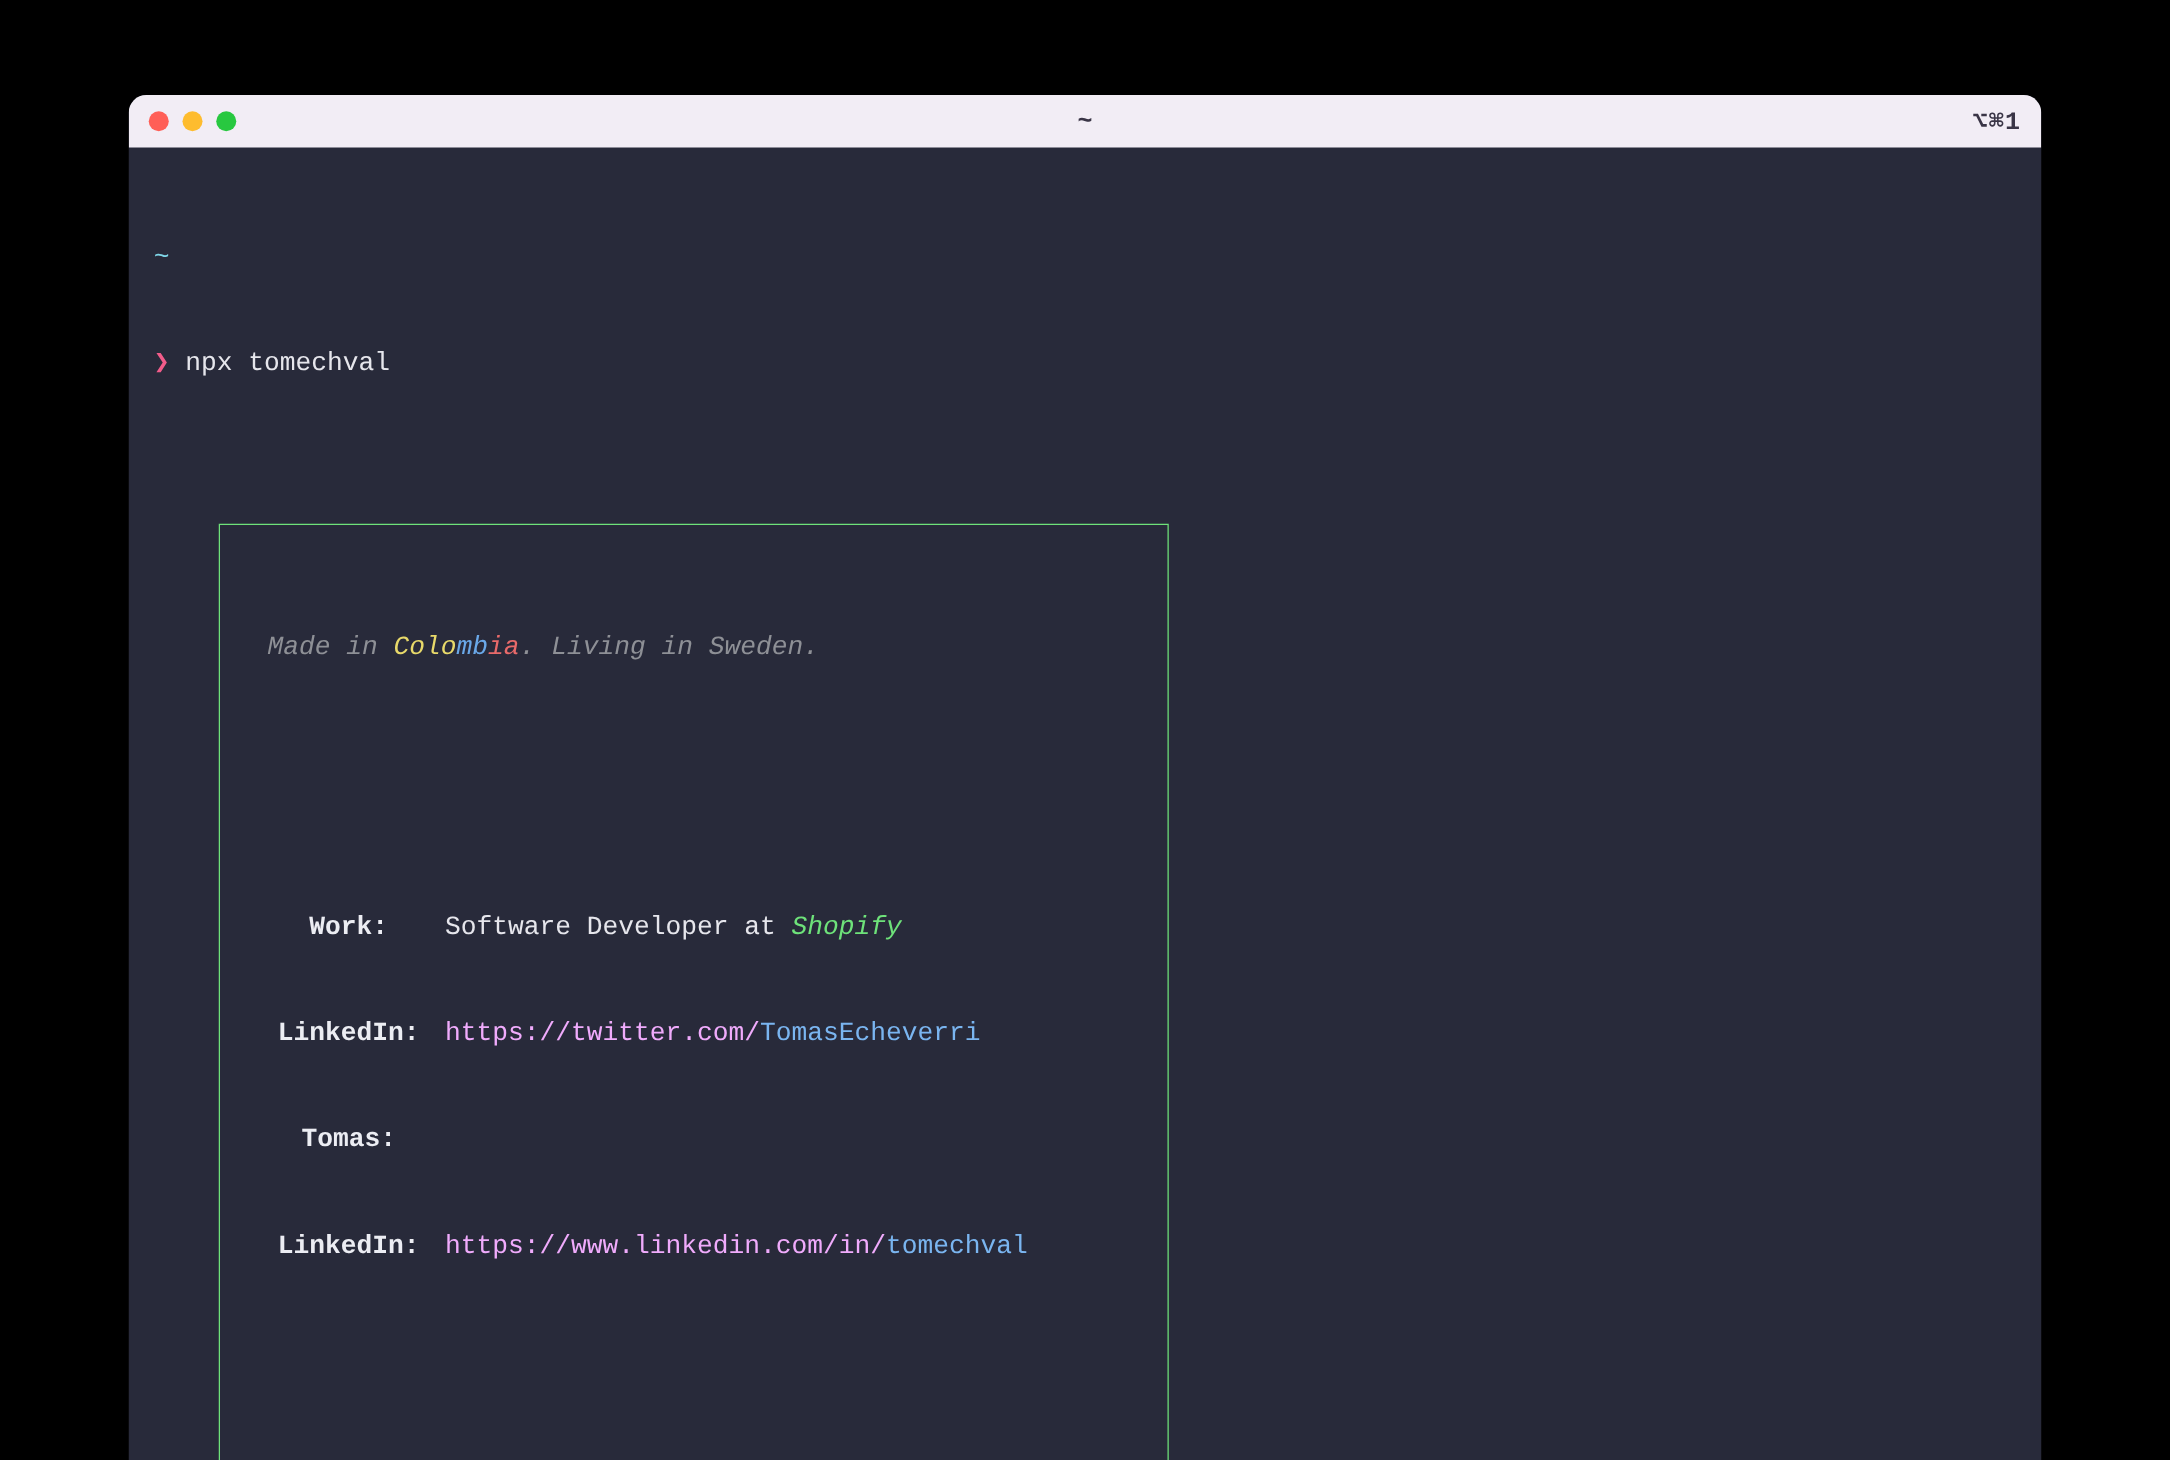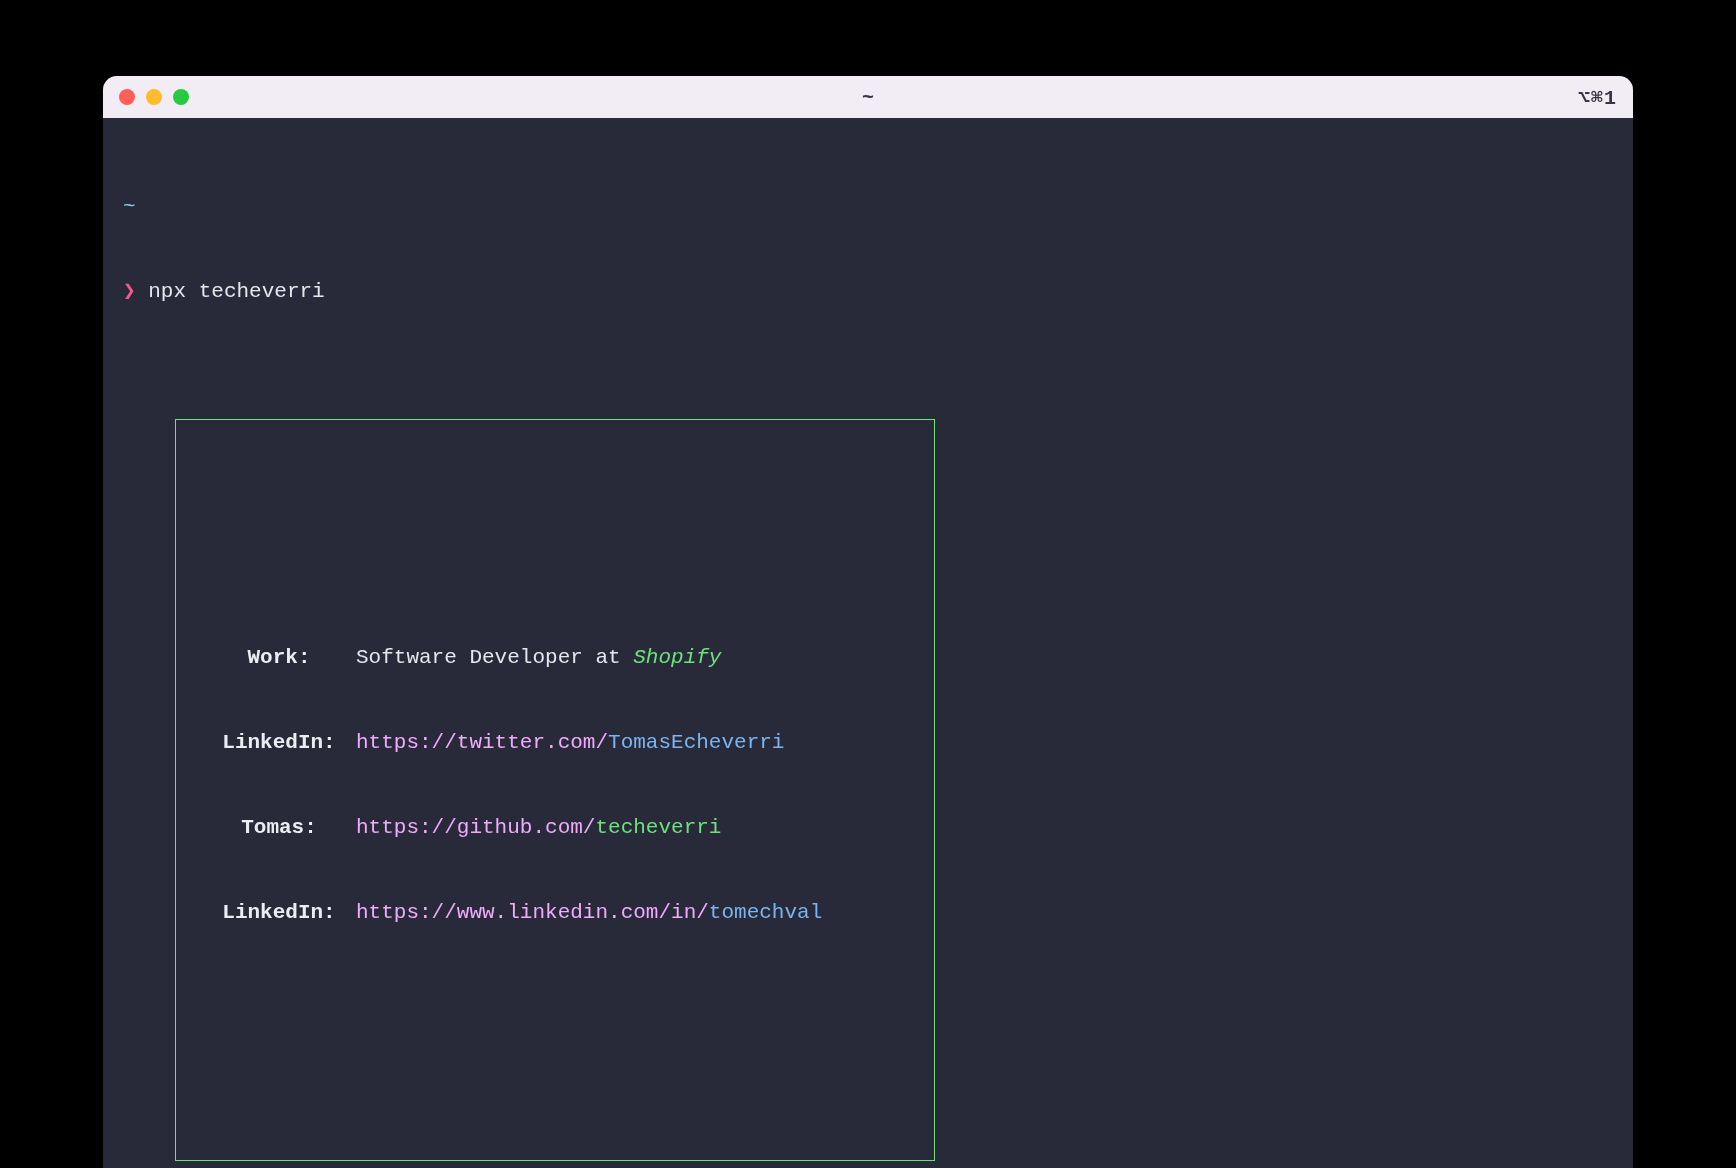--- a/index.html
+++ b/index.html
@@ -97,37 +97,37 @@
       <div class="dot red"></div>
       <div class="dot yellow"></div>
       <div class="dot green"></div>
     </div>
     <div class="title-center">~</div>
     <div class="title-right">⌥⌘1</div>
   </div>
 
   <div class="term">
     <div class="row"><span class="tilde">~</span></div>
-    <div class="row"><span class="prompt-caret">❯</span> <span class="cmd">npx techeverri</span></div>
+    <div class="row"><span class="prompt-caret">❯</span> <span class="cmd">npx tomechval</span></div>
 
     <div class="card-box">
+      <div class="row"><span class="ital">Made in </span><span class="col-y">Colo</span><span class="col-b">mb</span><span class="col-r">ia</span><span class="ital">. </span><span class="ital">Living in Sweden.</span></div>
 
       <div class="blank"></div>
 
       <div class="card-row">
         <div class="card-label lbl">Work:</div>
         <div class="card-val"><span>Software Developer at </span><span class="shop">Shopify</span></div>
       </div>
       <div class="card-row">
         <div class="card-label lbl">LinkedIn:</div>
         <div class="card-val"><span class="urlbase">https://twitter.com/</span><span class="h-blue">TomasEcheverri</span></div>
       </div>
       <div class="card-row">
         <div class="card-label lbl">Tomas:</div>
-        <div class="card-val"><span class="urlbase">https://github.com/</span><span class="h-green">techeverri</span></div>
       </div>
       <div class="card-row">
         <div class="card-label lbl">LinkedIn:</div>
         <div class="card-val"><span class="urlbase">https://www.linkedin.com/in/</span><span class="h-blue">tomechval</span></div>
       </div>
       
 
       
 
       

